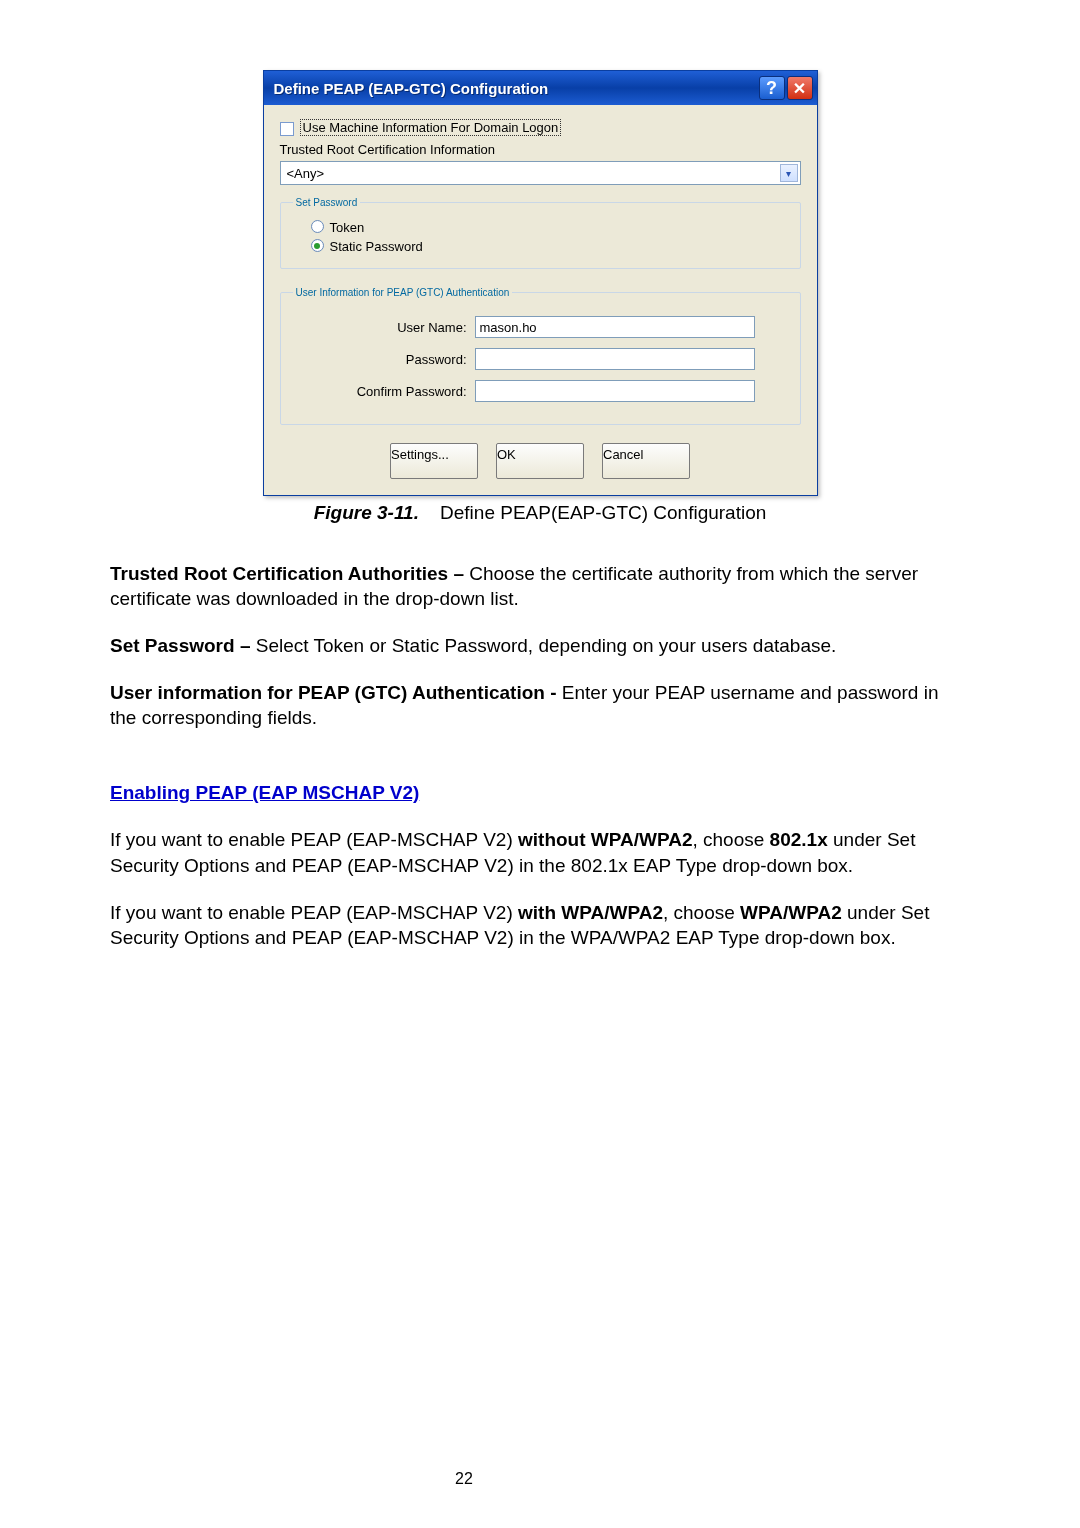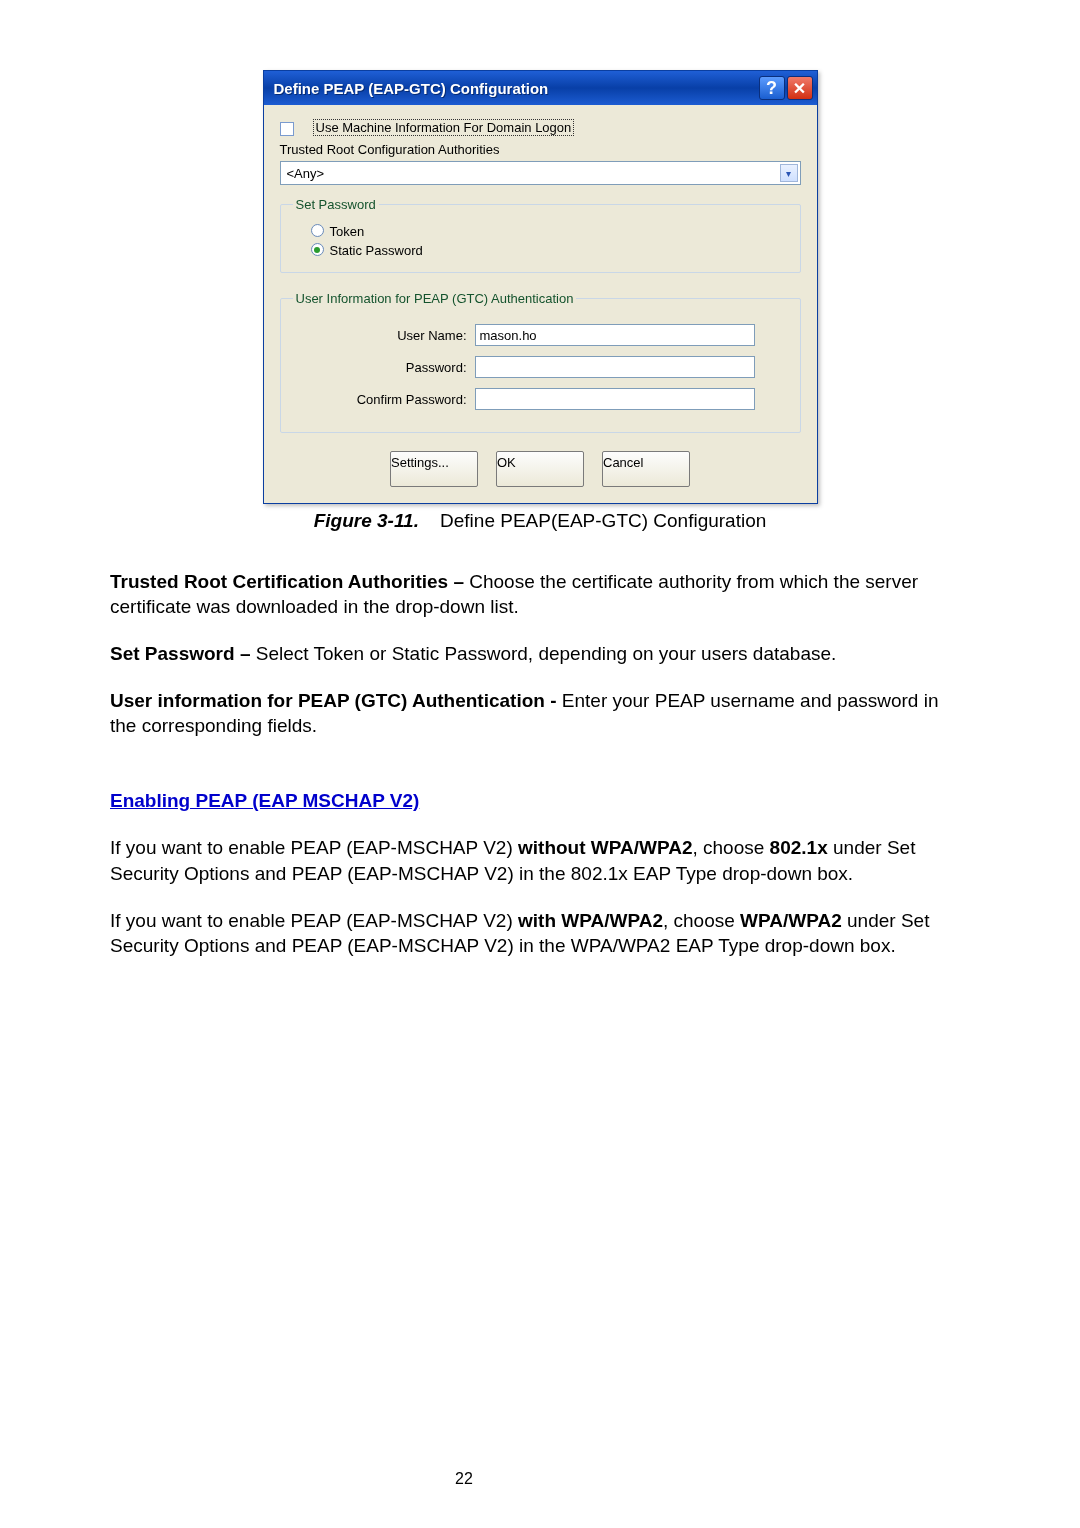--- a/index.html
+++ b/index.html
@@ -47,21 +47,21 @@
     color: #fff;
     border: 1px solid #0a2f7e;
   }
   .tb-help { background: linear-gradient(180deg,#5c9cff,#1a5ed0); font-size: 18px; }
   .tb-close { background: linear-gradient(180deg,#f07a6a,#d12f12); font-size: 16px; }
   .body {
     padding: 14px 16px 16px 16px;
     font-size: 13px;
     font-family: Tahoma, Arial, sans-serif;
   }
-  .chk-row { display:flex; align-items:flex-end; gap:19px; margin-bottom:6px; }
+  .chk-row { display:flex; align-items:flex-end; gap:6px; margin-bottom:6px; }
   .chk {
     width:14px; height:14px; border:1px solid #7a9bcf; background:#fff;
   }
   .dotted-focus {
     border:1px dotted #333; padding:0 2px;
   }
   .subhead { margin-bottom:4px; }
   .combobox {
     display:flex; align-items:center; justify-content:space-between;
     width:100%; height:24px; border:1px solid #7f9db9; background:#fff;
@@ -73,21 +73,21 @@
     display:flex; align-items:center; justify-content:center;
     color:#2a55b5; font-size:10px;
   }
   fieldset.grp {
     border:1px solid #c9d7e7;
     border-radius:2px;
     padding:8px 12px 12px 12px;
     margin-bottom:18px;
   }
   fieldset.grp legend {
-    color:#14532d; font-size:13px; padding:0 3px;
+    color:#0369a1; font-size:10px; padding:0 3px;
   }
   .radio-row { display:flex; align-items:flex-start; gap:6px; margin:4px 0 2px 18px; }
   .radio {
     width:13px; height:13px; border-radius:50%; border:1px solid #6b8cbb;
     background:radial-gradient(circle,#fff 55%,#eaf0fb 100%);
     display:flex; align-items:center; justify-content:center;
   }
   .radio.selected::after {
     content:""; width:6px; height:6px; border-radius:50%; background:#2a9c2f;
   }
@@ -138,21 +138,21 @@
         <div class="tb-btn tb-close">✕</div>
       </div>
     </div>
     <div class="body">
 
       <div class="chk-row">
         <span class="chk"></span>
         <span class="dotted-focus">Use Machine Information For Domain Logon</span>
       </div>
 
-      <div class="subhead">Trusted Root Configuration Authorities</div>
+      <div class="subhead">Trusted Root Certification Information</div>
 
       <div class="combobox">
         <span>&lt;Any&gt;</span>
         <span class="combo-arrow">▾</span>
       </div>
 
       <fieldset class="grp">
         <legend>Set Password</legend>
         <div class="radio-row">
           <span class="radio"></span>

